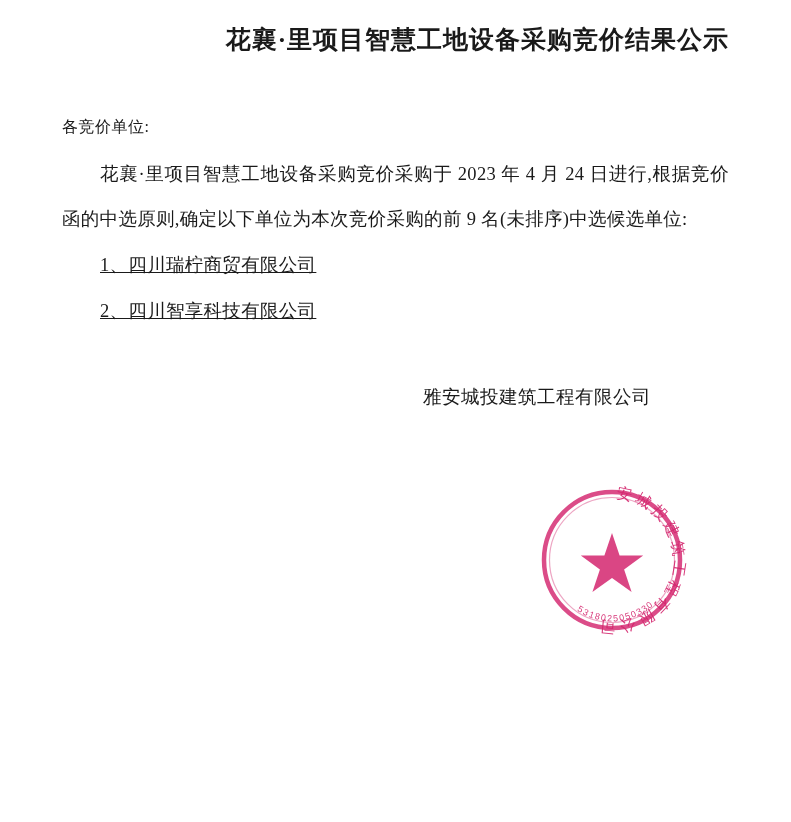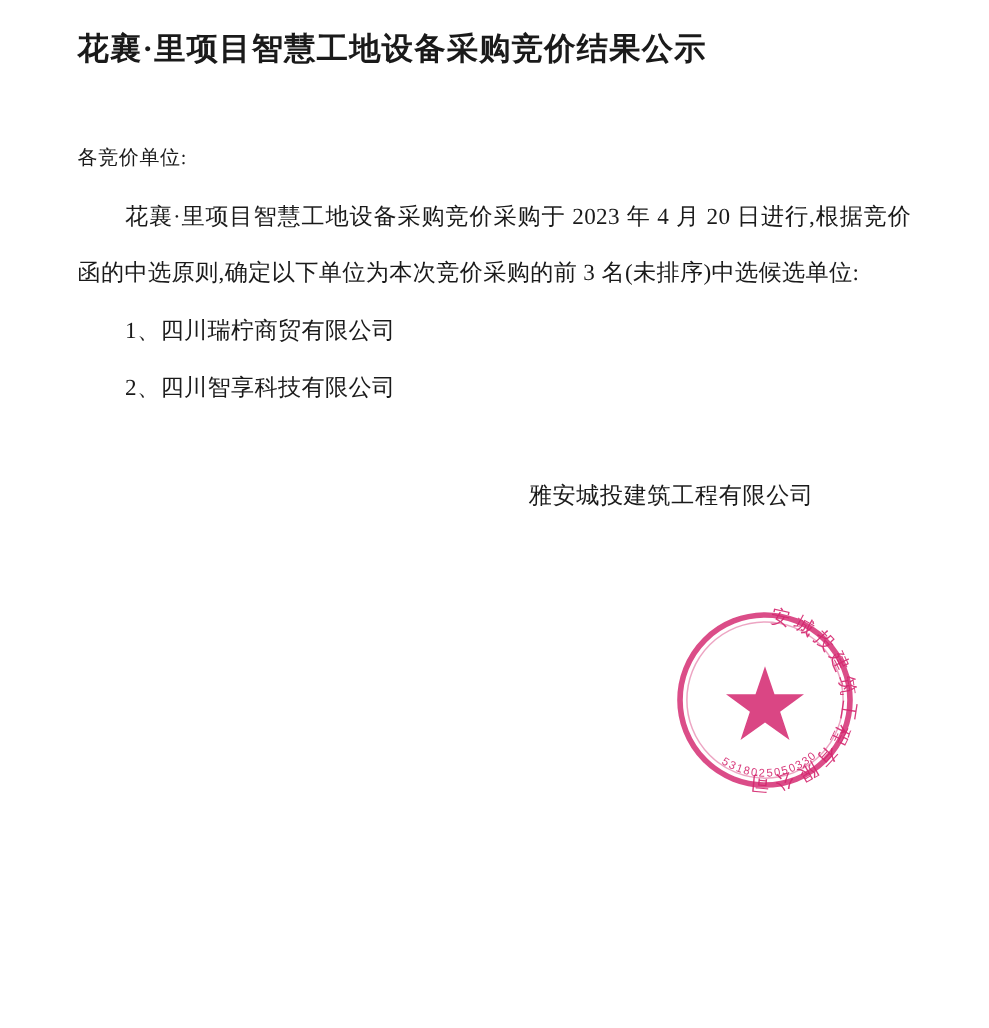--- a/index.html
+++ b/index.html
@@ -18,21 +18,21 @@
   .page {
     position: relative;
     width: 791px;
     height: 822px;
     box-sizing: border-box;
     padding: 0 62px;
   }
   .doc-title {
     font-size: 25px;
     font-weight: bold;
-    text-align: left;
+    text-align: right;
     letter-spacing: 1px;
     margin-top: 20px;
     margin-bottom: 0;
     line-height: 40px;
   }
   .salutation {
     font-size: 16px;
     line-height: 30px;
     margin-top: 52px;
     letter-spacing: 0.5px;
@@ -46,20 +46,21 @@
     text-indent: 38px;
     margin: 0;
   }
   .para-1 {
     margin-top: 10px;
   }
   .list {
     margin: 0;
     padding: 0;
     list-style: none;
+    text-decoration: underline;
   }
   .list-item {
     font-size: 18.5px;
     line-height: 46px;
     text-indent: 38px;
     letter-spacing: 0.3px;
   }
   .para-2 {
     margin-top: 8px;
   }
@@ -90,21 +91,21 @@
 </style>
 </head>
 <body>
 
 <div class="page">
 
   <h1 class="doc-title">花襄·里项目智慧工地设备采购竞价结果公示</h1>
 
   <div class="salutation">各竞价单位:</div>
 
-  <p class="para para-1">花襄·里项目智慧工地设备采购竞价采购于 2023 年 4 月 20 日进行,根据竞价函的中选原则,确定以下单位为本次竞价采购的前 3 名(未排序)中选候选单位:</p>
+  <p class="para para-1">花襄·里项目智慧工地设备采购竞价采购于 2023 年 4 月 24 日进行,根据竞价函的中选原则,确定以下单位为本次竞价采购的前 9 名(未排序)中选候选单位:</p>
 
   <ul class="list">
     <li class="list-item">1、四川瑞柠商贸有限公司</li>
     <li class="list-item">2、四川智享科技有限公司</li>
   </ul>
 
 
   <div class="signature-block">
     <div class="sig-line">雅安城投建筑工程有限公司</div>
   </div>

